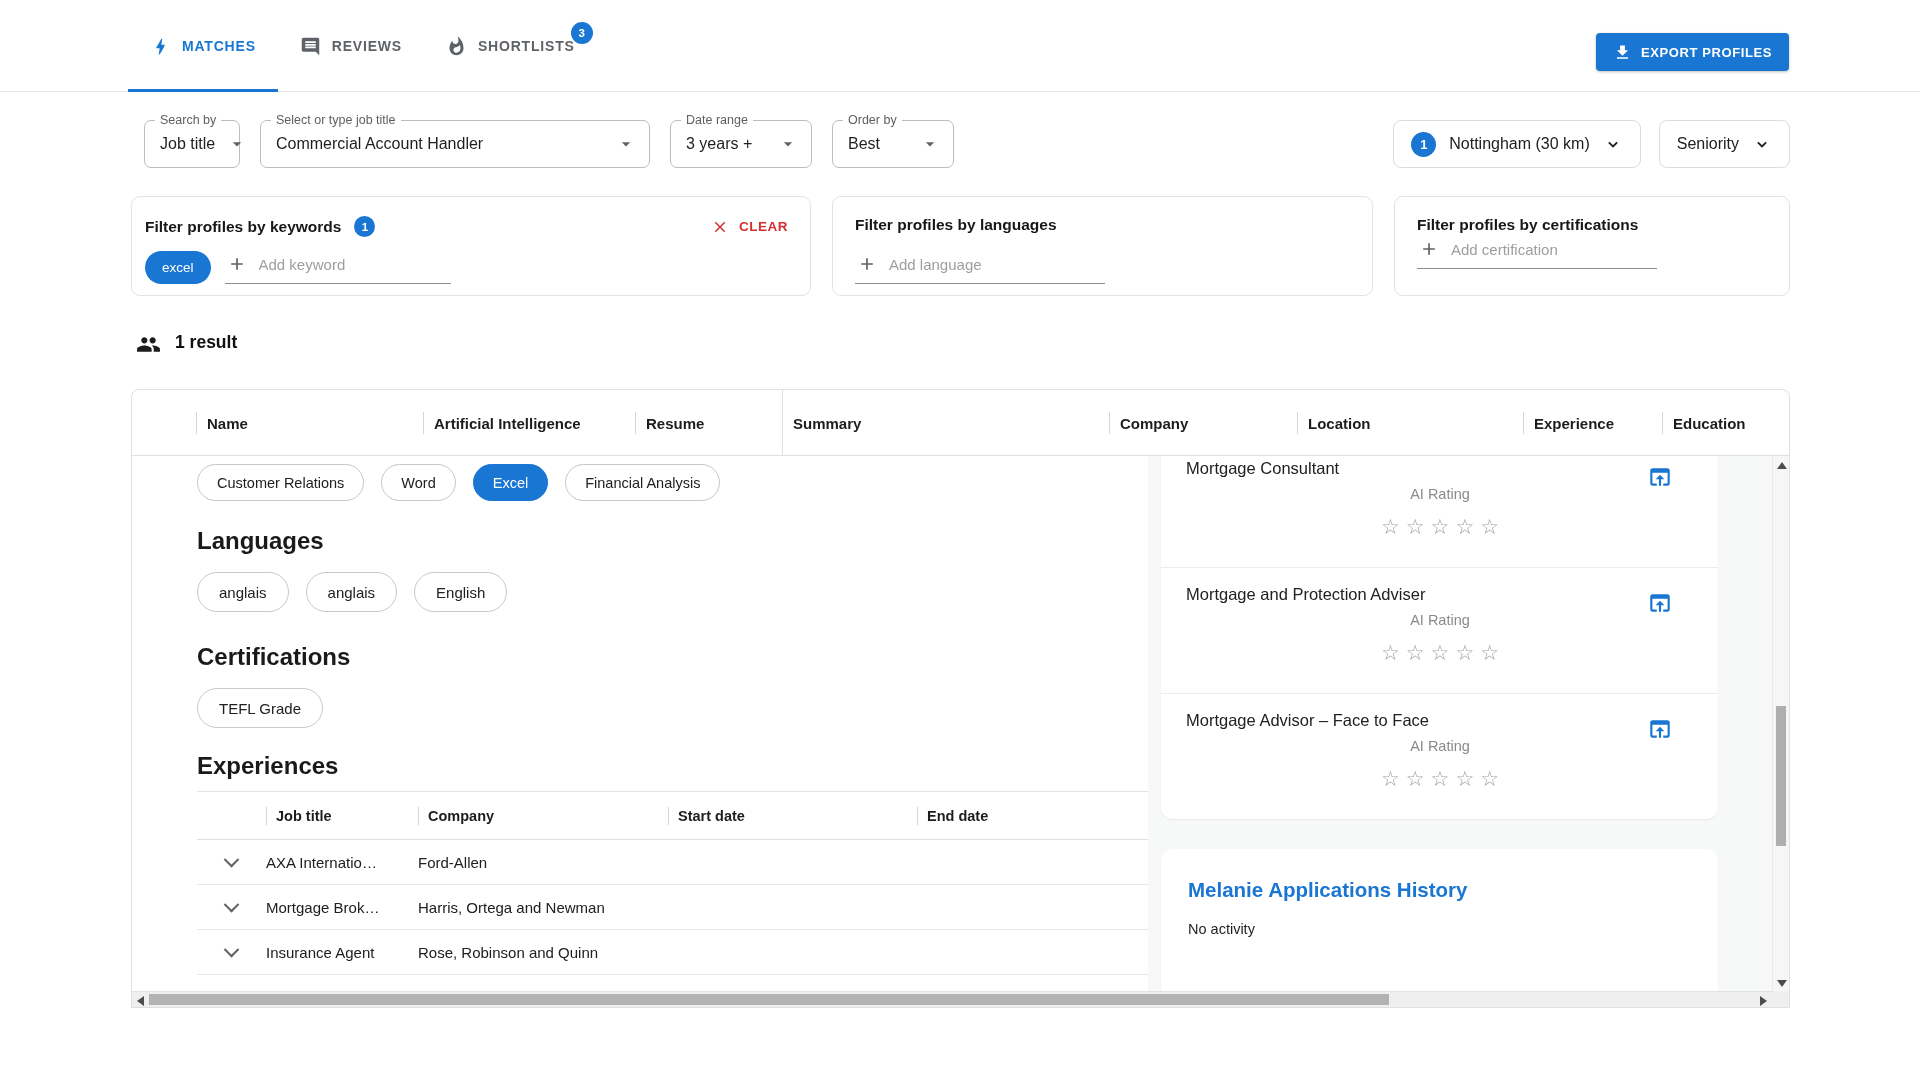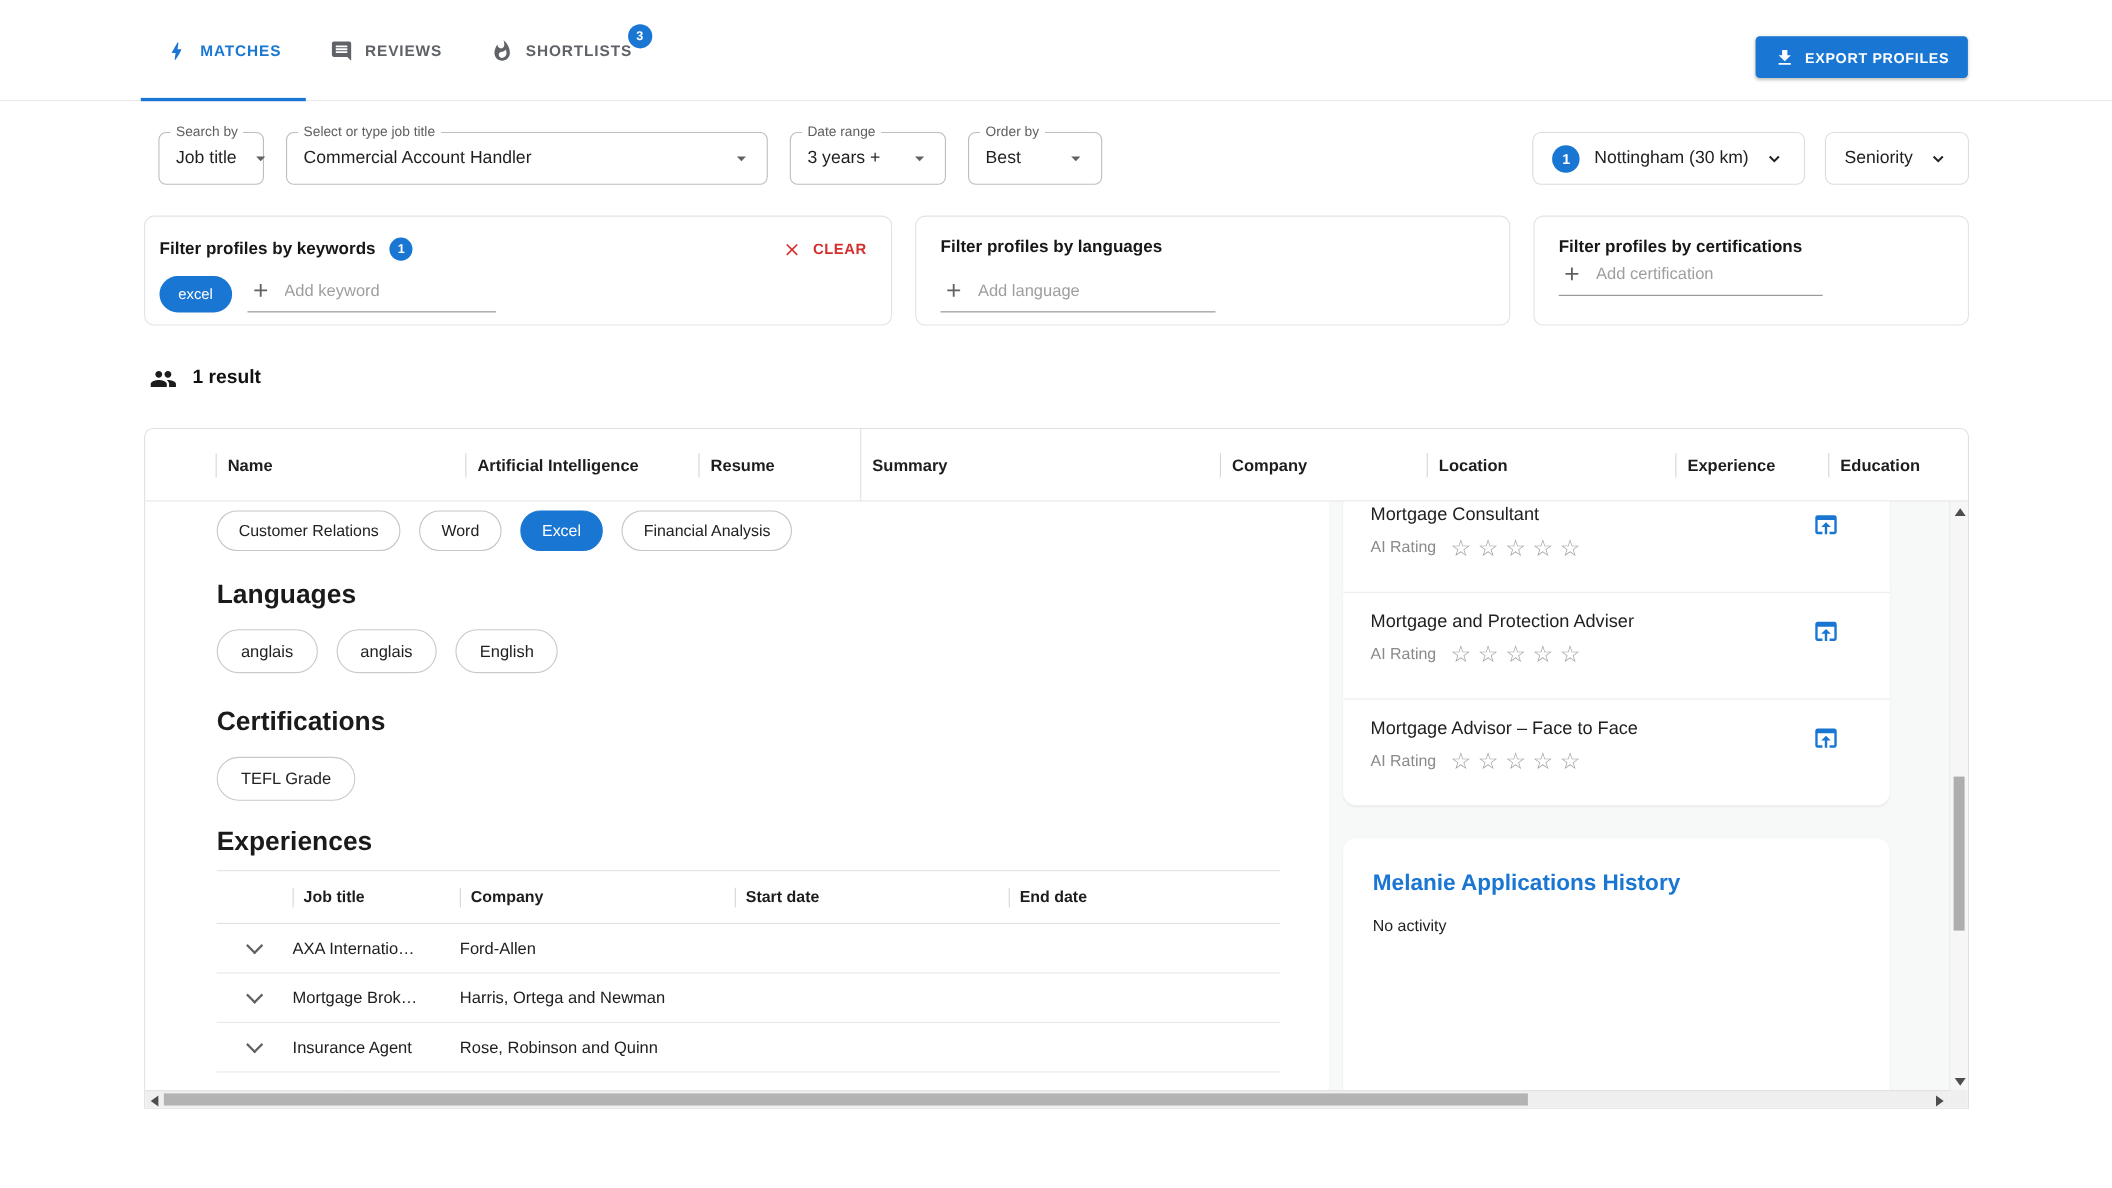--- a/index.html
+++ b/index.html
@@ -49,21 +49,21 @@
   .result-count svg { width:25px; height:25px; }
 
   
   .rtable { position:absolute; left:131px; top:389px; width:1659px; height:619px; border:1px solid #e0e0e0; border-radius:8px 8px 0 0; background:#fff; overflow:hidden; }
   .rhead { position:relative; height:66px; border-bottom:1px solid #e0e0e0; }
   .hcol { position:absolute; top:0; height:66px; display:flex; align-items:center; font-size:15px; font-weight:700; color:#1d1d1d; white-space:nowrap; }
   .hcol.tick::before { content:""; width:1px; height:22px; background:#d6d6d6; margin-right:10px; }
   .pin-divider { position:absolute; left:650px; top:0; bottom:0; width:1px; background:#e0e0e0; }
   .rbody { position:absolute; top:66px; left:0; right:0; bottom:0; }
   .left-detail { position:absolute; left:0; top:0; width:1076px; height:537px; background:#fff; overflow:hidden; padding:8px 0 0 65px; }
-  .right-detail { position:absolute; left:1076px; right:17px; top:0; height:537px; background:#f7f8f8; overflow:hidden; }
+  .right-detail { position:absolute; left:1016px; right:17px; top:0; height:537px; background:#f7f8f8; overflow:hidden; }
 
   
   .chip-row { display:flex; gap:17px; }
   .pill { height:37px; border:1px solid #c6c6c6; border-radius:19px; background:#fff; display:flex; align-items:center; padding:0 19px; font-size:14.5px; color:#212121; cursor:pointer; white-space:nowrap; }
   .pill.selected { background:#1976d2; border-color:#1976d2; color:#fff; }
   .sect-h { font-size:24px; font-weight:700; color:#1a1a1a; }
   .mt-lang { margin-top:26px; } .lang-chips { margin-top:17px; }
   .mt-cert { margin-top:31px; } .cert-chips { margin-top:17px; }
   .mt-exp { margin-top:24px; }
   .pill2 { height:40px; border:1px solid #c9c9c9; border-radius:20px; background:#fff; display:flex; align-items:center; padding:0 21px; font-size:15px; color:#212121; cursor:pointer; white-space:nowrap; }
@@ -75,21 +75,21 @@
   .exp-hcell::before { content:""; width:1px; height:18px; background:#d6d6d6; margin-right:9px; }
   .exp-row { height:45px; border-bottom:1px solid #e8e8e8; font-size:15px; color:#202020; }
   .row-chev { justify-self:center; width:11px; height:11px; border-right:2px solid #616161; border-bottom:2px solid #616161; transform:rotate(45deg) translate(-2px,-2px); cursor:pointer; }
   .exp-cell { padding-right:14px; white-space:nowrap; overflow:hidden; }
 
   
   .sugg-card { margin:-14px 54px 0 13px; background:#fff; border-radius:12px; box-shadow:0 1px 2px rgba(0,0,0,.06); }
   .sugg-item { position:relative; padding:17px 24px 28px 25px; }
   .sugg-item + .sugg-item { border-top:1px solid #ececec; }
   .sugg-title { font-size:16.5px; color:#212121; }
-  .rating-row { display:flex; align-items:center; gap:13px; margin-top:8px; }
+  .rating-row { display:flex; align-items:center; gap:13px; margin-top:8px;flex-direction:column; }
   .rating-label { font-size:14.5px; color:#8a8a8a; }
   .stars { display:flex; gap:6px; }
   .star { font-family:"DejaVu Sans",sans-serif; font-size:21px; line-height:24px; color:#9e9e9e; cursor:pointer; }
   .star::before { content:"☆"; }
   .open-btn { position:absolute; right:45px; top:22px; width:26px; height:26px; background:none; border:none; cursor:pointer; padding:0; }
   .open-btn svg { width:26px; height:26px; }
   .hist-card { margin:30px 54px 0 13px; background:#fff; border-radius:12px; height:400px; padding:29px 27px; box-shadow:0 1px 2px rgba(0,0,0,.06); }
   .hist-title { font-size:20.5px; font-weight:700; color:#1976d2; }
   .hist-empty { margin-top:19px; font-size:14.5px; color:#1f1f1f; }
 
@@ -141,21 +141,21 @@
   </div>
 
   <div class="filter-row">
     <div class="ofield" style="width:96px">
       <span class="flabel">Search by</span>
       <span class="fvalue">Job title</span>
       <svg class="tri" viewBox="0 0 24 24" fill="#5f6368">
           <path d="M7 10l5 5 5-5z"></path>
         </svg>
     </div>
-    <div class="ofield" style="width:438px">
+    <div class="ofield" style="width:390px">
       <span class="flabel">Select or type job title</span>
       <span class="fvalue">Commercial Account Handler</span>
       <svg class="tri" viewBox="0 0 24 24" fill="#5f6368">
           <path d="M7 10l5 5 5-5z"></path>
         </svg>
     </div>
     <div class="ofield" style="width:142px">
       <span class="flabel">Date range</span>
       <span class="fvalue">3 years +</span>
       <svg class="tri" viewBox="0 0 24 24" fill="#5f6368">

